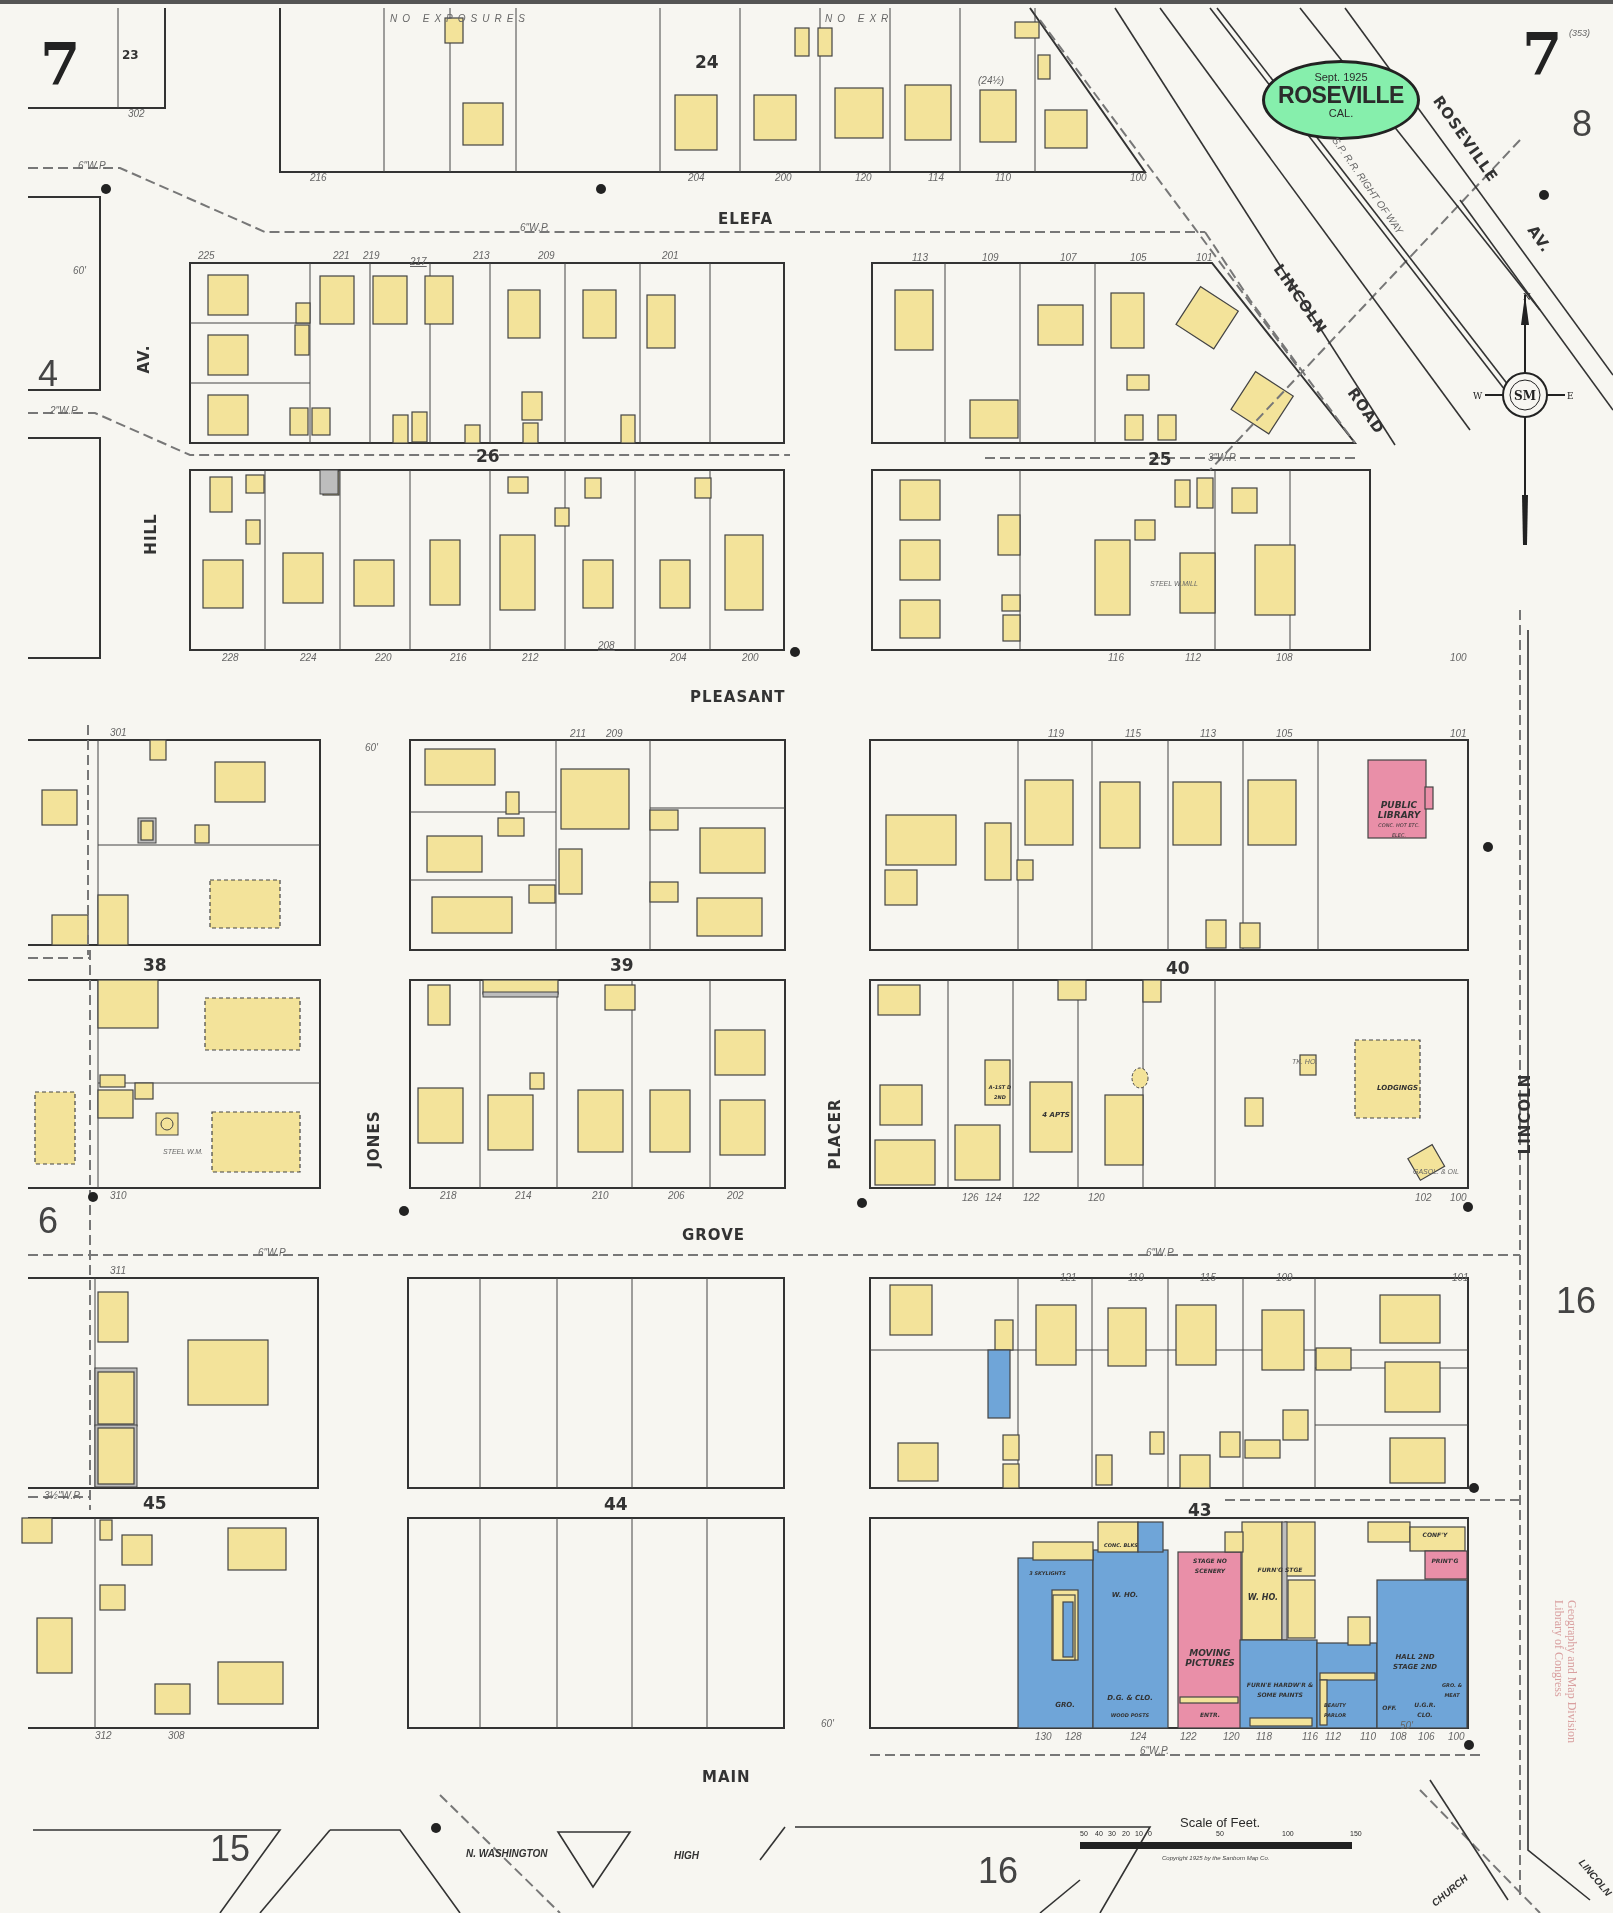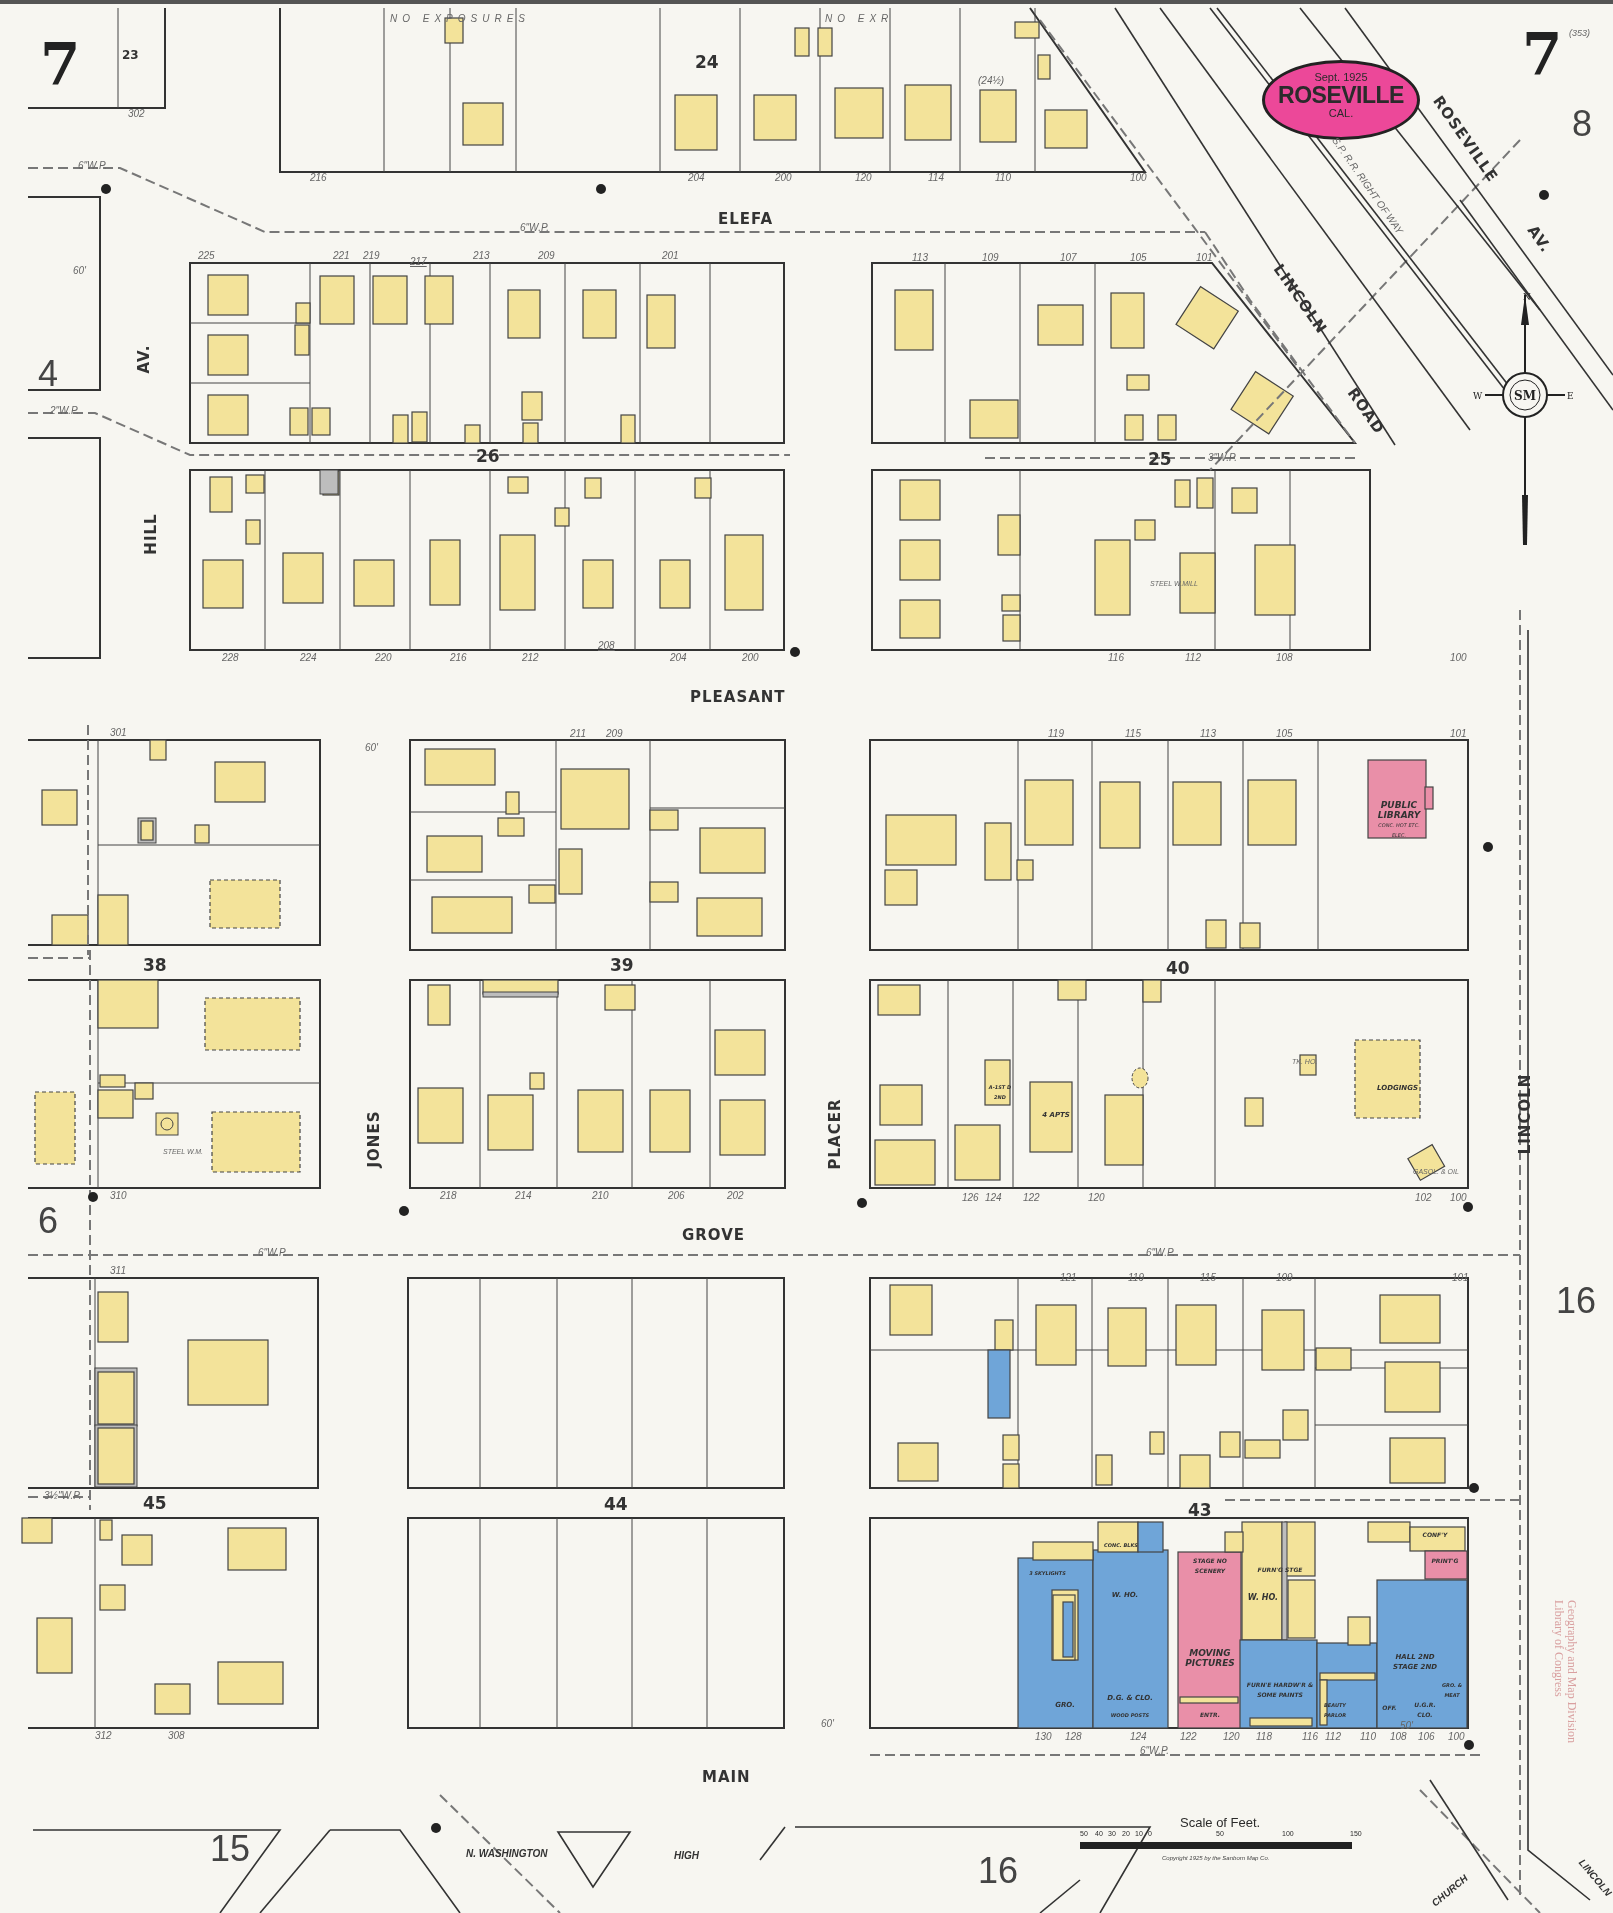--- a/index.html
+++ b/index.html
@@ -6,21 +6,21 @@
   body { width:1613px; height:1913px; background:#f7f6f1; position:relative; overflow:hidden;
          font-family:"Liberation Sans", sans-serif; color:#2b2b2b; }
   .map { position:absolute; left:0; top:0; width:1613px; height:1913px; }
   .lbl { position:absolute; white-space:nowrap; }
   .street { font-family:"DejaVu Sans", sans-serif; font-weight:bold; font-size:15px; letter-spacing:1px; color:#333; }
   .blocknum { font-family:"DejaVu Sans", sans-serif; font-weight:bold; font-size:17px; color:#333; }
   .sheetnum { font-family:"Liberation Sans", sans-serif; font-size:36px; color:#444; font-weight:normal; }
   .bignum7 { font-family:"DejaVu Serif", serif; font-weight:bold; font-size:58px; color:#222; }
   .small { font-family:"Liberation Sans", sans-serif; font-style:italic; font-size:10px; color:#666; }
   .title-oval { position:absolute; left:1262px; top:60px; width:152px; height:74px; border:3px solid #222; border-radius:50%;
-                text-align:center; background:#ec4899; }
+                text-align:center; background:#86efac; }
   .title-oval .d { font-size:11px; margin-top:8px; font-family:"Liberation Sans", sans-serif; }
   .title-oval .c { font-size:23px; font-weight:bold; letter-spacing:-0.5px; font-family:"Liberation Sans", sans-serif; line-height:24px; }
   .title-oval .s { font-size:11px; font-family:"Liberation Sans", sans-serif; }
   .scale { position:absolute; left:1080px; top:1827px; width:300px; }
   .scale .t { position:absolute; left:100px; top:-12px; font-size:13px; font-family:"Liberation Sans", sans-serif; }
   .scale .bar { position:absolute; left:0; top:15px; width:265px; height:7px; background:#222; }
   .scale .ticks span { position:absolute; top:3px; font-size:7px; }
   .scale .copy { position:absolute; left:82px; top:28px; font-size:6px; font-style:italic; color:#444; }
   .loc-stamp { position:absolute; left:1578px; top:1600px; transform:rotate(90deg); transform-origin:left top;
                color:#d9a0a0; font-family:"Liberation Serif", serif; font-size:12px; line-height:13px; white-space:nowrap; }

